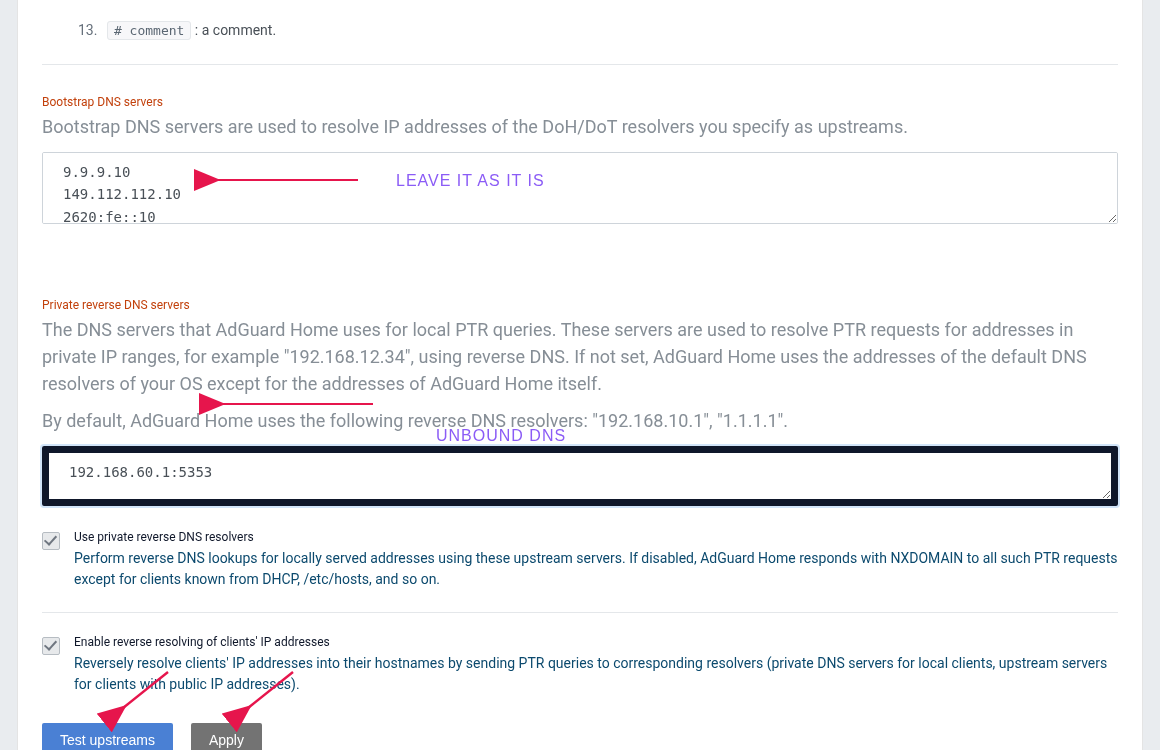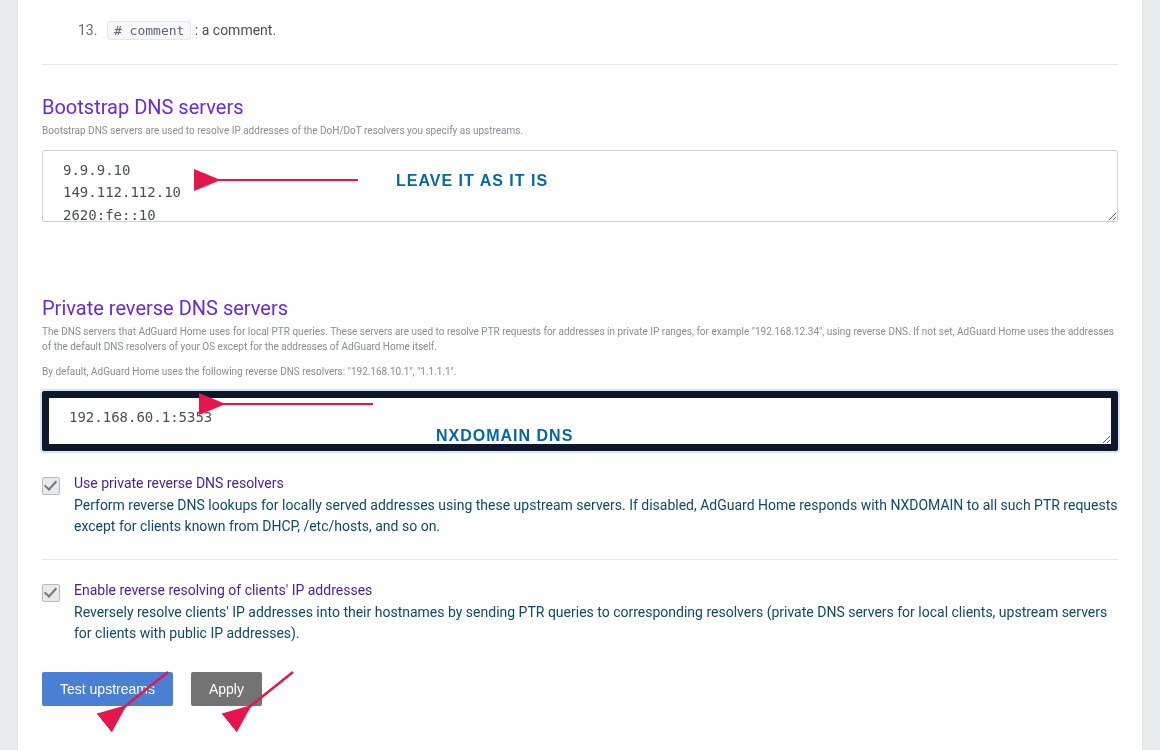--- a/index.html
+++ b/index.html
@@ -39,27 +39,27 @@
     padding: 1px 6px;
     font-size: 13px;
     color: #5b6773;
   }
   hr.sep {
     border: none;
     border-top: 1px solid #e4e7ea;
     margin: 26px 0 30px 0;
   }
   .section-title {
-    font-size: 20px;
-    color: #6d28d9;
+    font-size: 12px;
+    color: #c2410c;
     font-weight: 400;
     margin: 0 0 4px 0;
   }
   .section-desc {
-    font-size: 10px;
+    font-size: 18px;
     color: #868e96;
     margin: 0 0 12px 0;
     line-height: 1.5;
   }
   textarea.form-control {
     width: 100%;
     font-family: ui-monospace, SFMono-Regular, Menlo, Consolas, monospace;
     font-size: 14px;
     color: #495057;
     padding: 8px 20px;
@@ -95,22 +95,22 @@
     content: "";
     position: absolute;
     left: 4px; top: 0px;
     width: 5px; height: 10px;
     border: solid #6f7680;
     border-width: 0 2px 2px 0;
     transform: rotate(42deg);
   }
   .chk-content { flex: 1; }
   .chk-label {
-    font-size: 14px;
-    color: #4c1d95;
+    font-size: 12px;
+    color: #0f172a;
     margin-bottom: 4px;
   }
   .chk-desc {
     font-size: 14px;
     color: #0c4a6e;
     line-height: 1.5;
   }
   .btn-row {
     display: flex;
     gap: 18px;
@@ -124,23 +124,23 @@
     border-radius: 2px;
     cursor: pointer;
   }
   .btn-primary { background: #4a80d4; }
   .btn-success { background: #737373; }
 
   
   .annot {
     position: absolute;
     pointer-events: none;
-    color: #0369a1;
+    color: #8b5cf6;
     font-family: "Segoe UI", Arial, sans-serif;
-    font-weight: 700;
+    font-weight: 400;
     letter-spacing: 1px;
   }
   .annot-label-1 { left: 378px; top: 172px; font-size: 16px; }
   .annot-label-2 { left: 418px; top: 427px; font-size: 16px; }
   .arrow { position: absolute; pointer-events: none; }
   .arrow svg { overflow: visible; display:block; }
 </style>
 </head>
 <body>
 
@@ -189,21 +189,21 @@
         <div class="chk-desc">Reversely resolve clients' IP addresses into their hostnames by sending PTR queries to corresponding resolvers (private DNS servers for local clients, upstream servers for clients with public IP addresses).</div>
       </div>
     </div>
 
     <div class="btn-row">
       <button class="btn btn-primary">Test upstreams</button>
       <button class="btn btn-success">Apply</button>
     </div>
 
     <div class="annot annot-label-1">LEAVE IT AS IT IS</div>
-    <div class="annot annot-label-2">NXDOMAIN DNS</div>
+    <div class="annot annot-label-2">UNBOUND DNS</div>
 
     <div class="arrow" style="left:190px; top:170px;">
       <svg width="180" height="20">
         <defs>
           <marker id="ah1" markerWidth="12" markerHeight="10" refX="2" refY="5" orient="auto">
             <path d="M12,0 L0,5 L12,10 Z" fill="#e6154c"></path>
           </marker>
         </defs>
         <line x1="150" y1="10" x2="8" y2="10" stroke="#e6154c" stroke-width="2.2" marker-end="url(#ah1)"></line>
       </svg>

